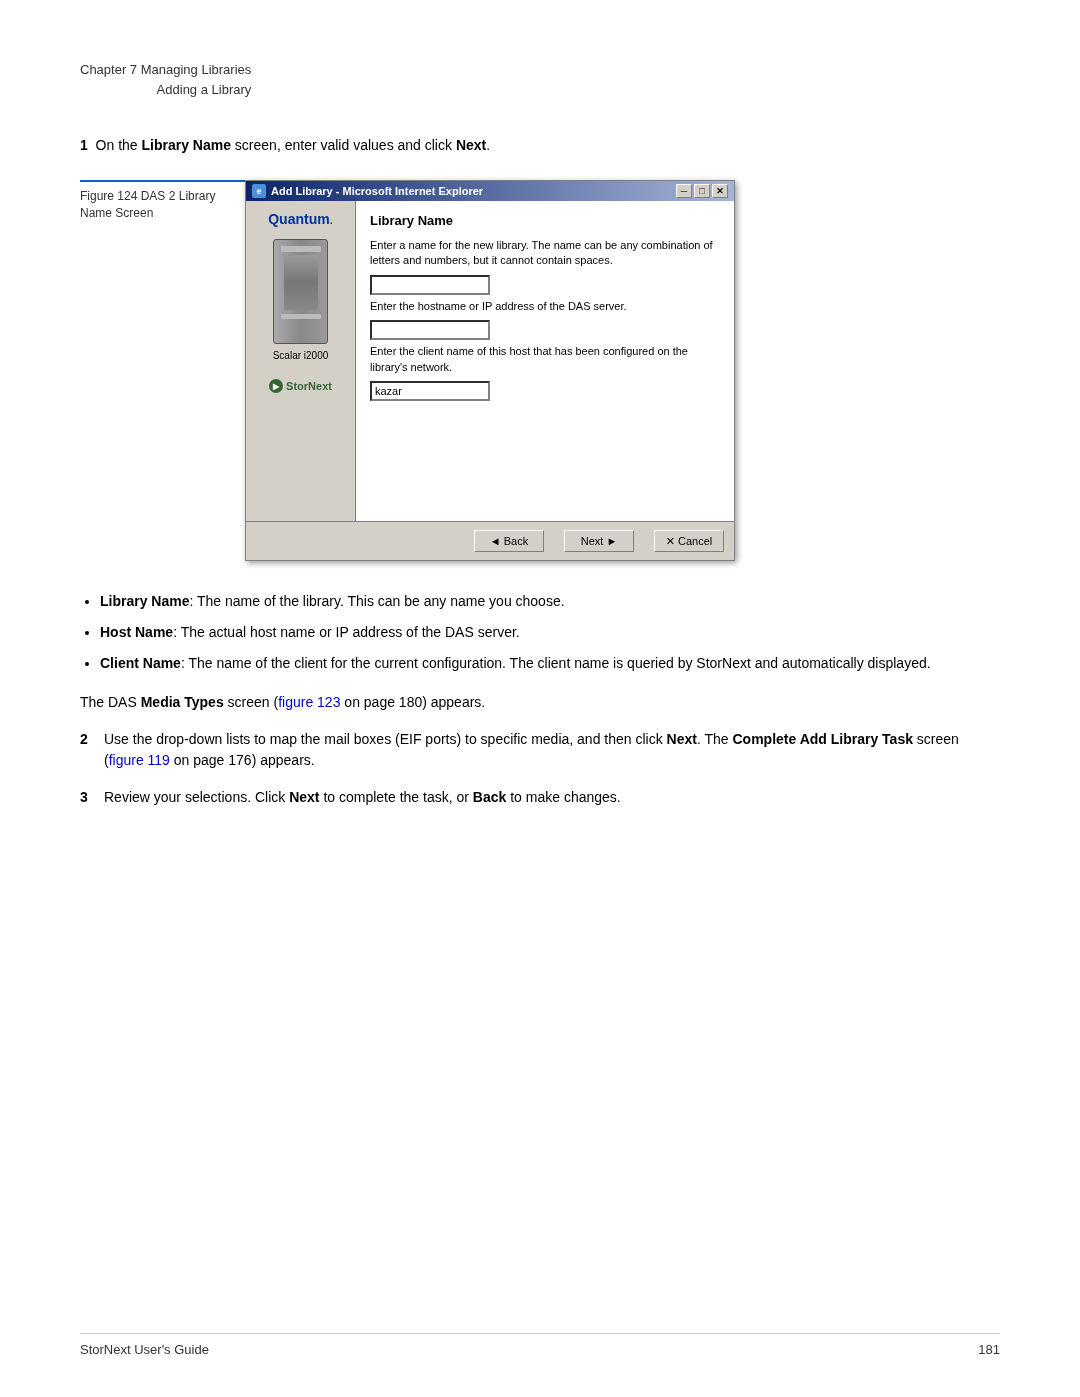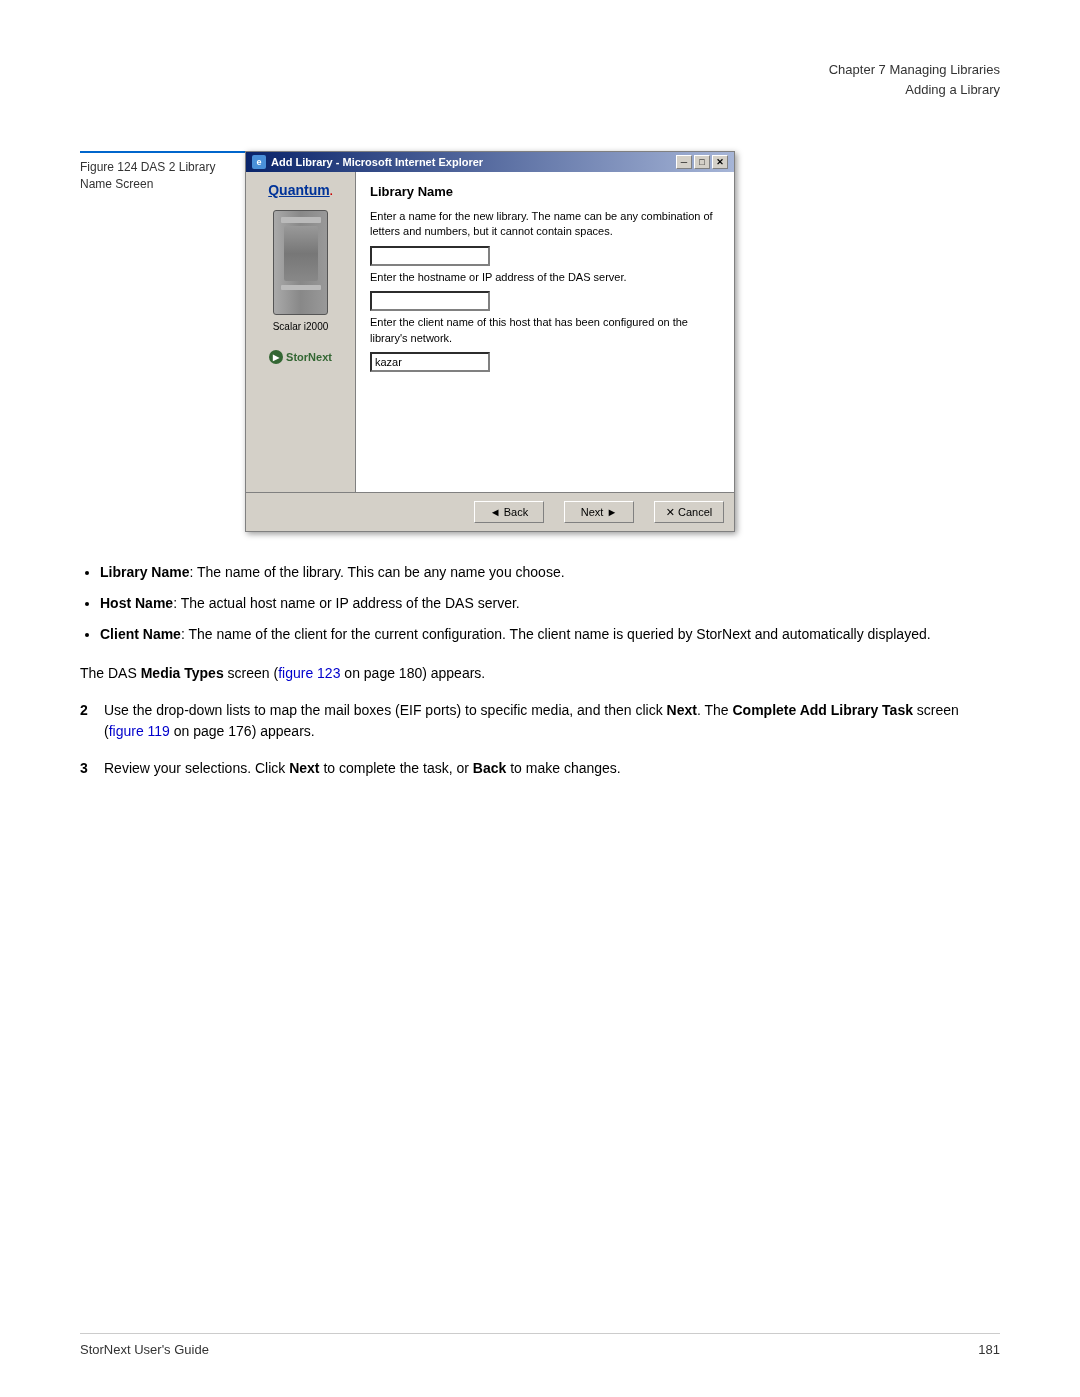--- a/index.html
+++ b/index.html
@@ -17,22 +17,22 @@
       width: 1080px;
       min-height: 1397px;
       background: #ffffff;
       padding: 60px 80px 60px 80px;
       position: relative;
     }
 
     
     .page-header {
       display: flex;
-      justify-content: flex-end;
-      margin-bottom: 52px;
+      justify-content: flex-start;
+      margin-bottom: 36px;
     }
     .chapter-info {
       text-align: right;
       font-size: 13px;
       color: #333;
       line-height: 1.5;
     }
 
     .section-title {
       font-size: 15px;
@@ -299,20 +299,23 @@
 <div class="page-container">
 
   <div class="page-header">
     <div class="chapter-info">
       <div>Chapter 7  Managing Libraries</div>
       <div>Adding a Library</div>
     </div>
   </div>
 
 
+  <div class="step-text">
+    <strong>1</strong>&nbsp;&nbsp;On the <strong>Library Name</strong> screen, enter valid values and click <strong>Next</strong>.
+  </div>
 
   <div class="figure-area">
 
     <div class="figure-label">Figure 124  DAS 2 Library Name Screen</div>
 
     <div class="dialog-window">
 
       <div class="dialog-titlebar">
         <div class="dialog-titlebar-title">
           <div class="dialog-titlebar-icon">e</div>
@@ -322,21 +325,21 @@
           <div class="dialog-btn-sm">─</div>
           <div class="dialog-btn-sm">□</div>
           <div class="dialog-btn-sm">✕</div>
         </div>
       </div>
 
       <div class="dialog-body">
 
         <div class="dialog-sidebar">
           <div class="quantum-logo">
-            <span style="color:#003399; font-size:14px; font-weight:bold;text-decoration:underline;">Quantum</span><span style="color:#cc0000; font-size:11px;">.</span>
+            <span style="color:#003399; font-size:14px; font-weight:bold;">Quantum</span><span style="color:#cc0000; font-size:11px;">.</span>
           </div>
 
           <div style="width:55px; height:105px; background: linear-gradient(to right, #aaa, #888, #999); border:1px solid #555; border-radius:3px; margin-bottom:6px; position:relative; overflow:hidden;">
             <div style="width:40px; height:6px; background:#bbb; margin:6px auto 3px; border-radius:1px;"></div>
             <div style="width:34px; height:55px; background:linear-gradient(to bottom,#999,#777,#888); margin:0 auto; border-radius:2px;"></div>
             <div style="width:40px; height:5px; background:#bbb; margin:4px auto 0; border-radius:1px;"></div>
           </div>
           <div class="scalar-label">Scalar i2000</div>
           <div class="stornext-logo">
             <div class="stornext-icon">▶</div>

